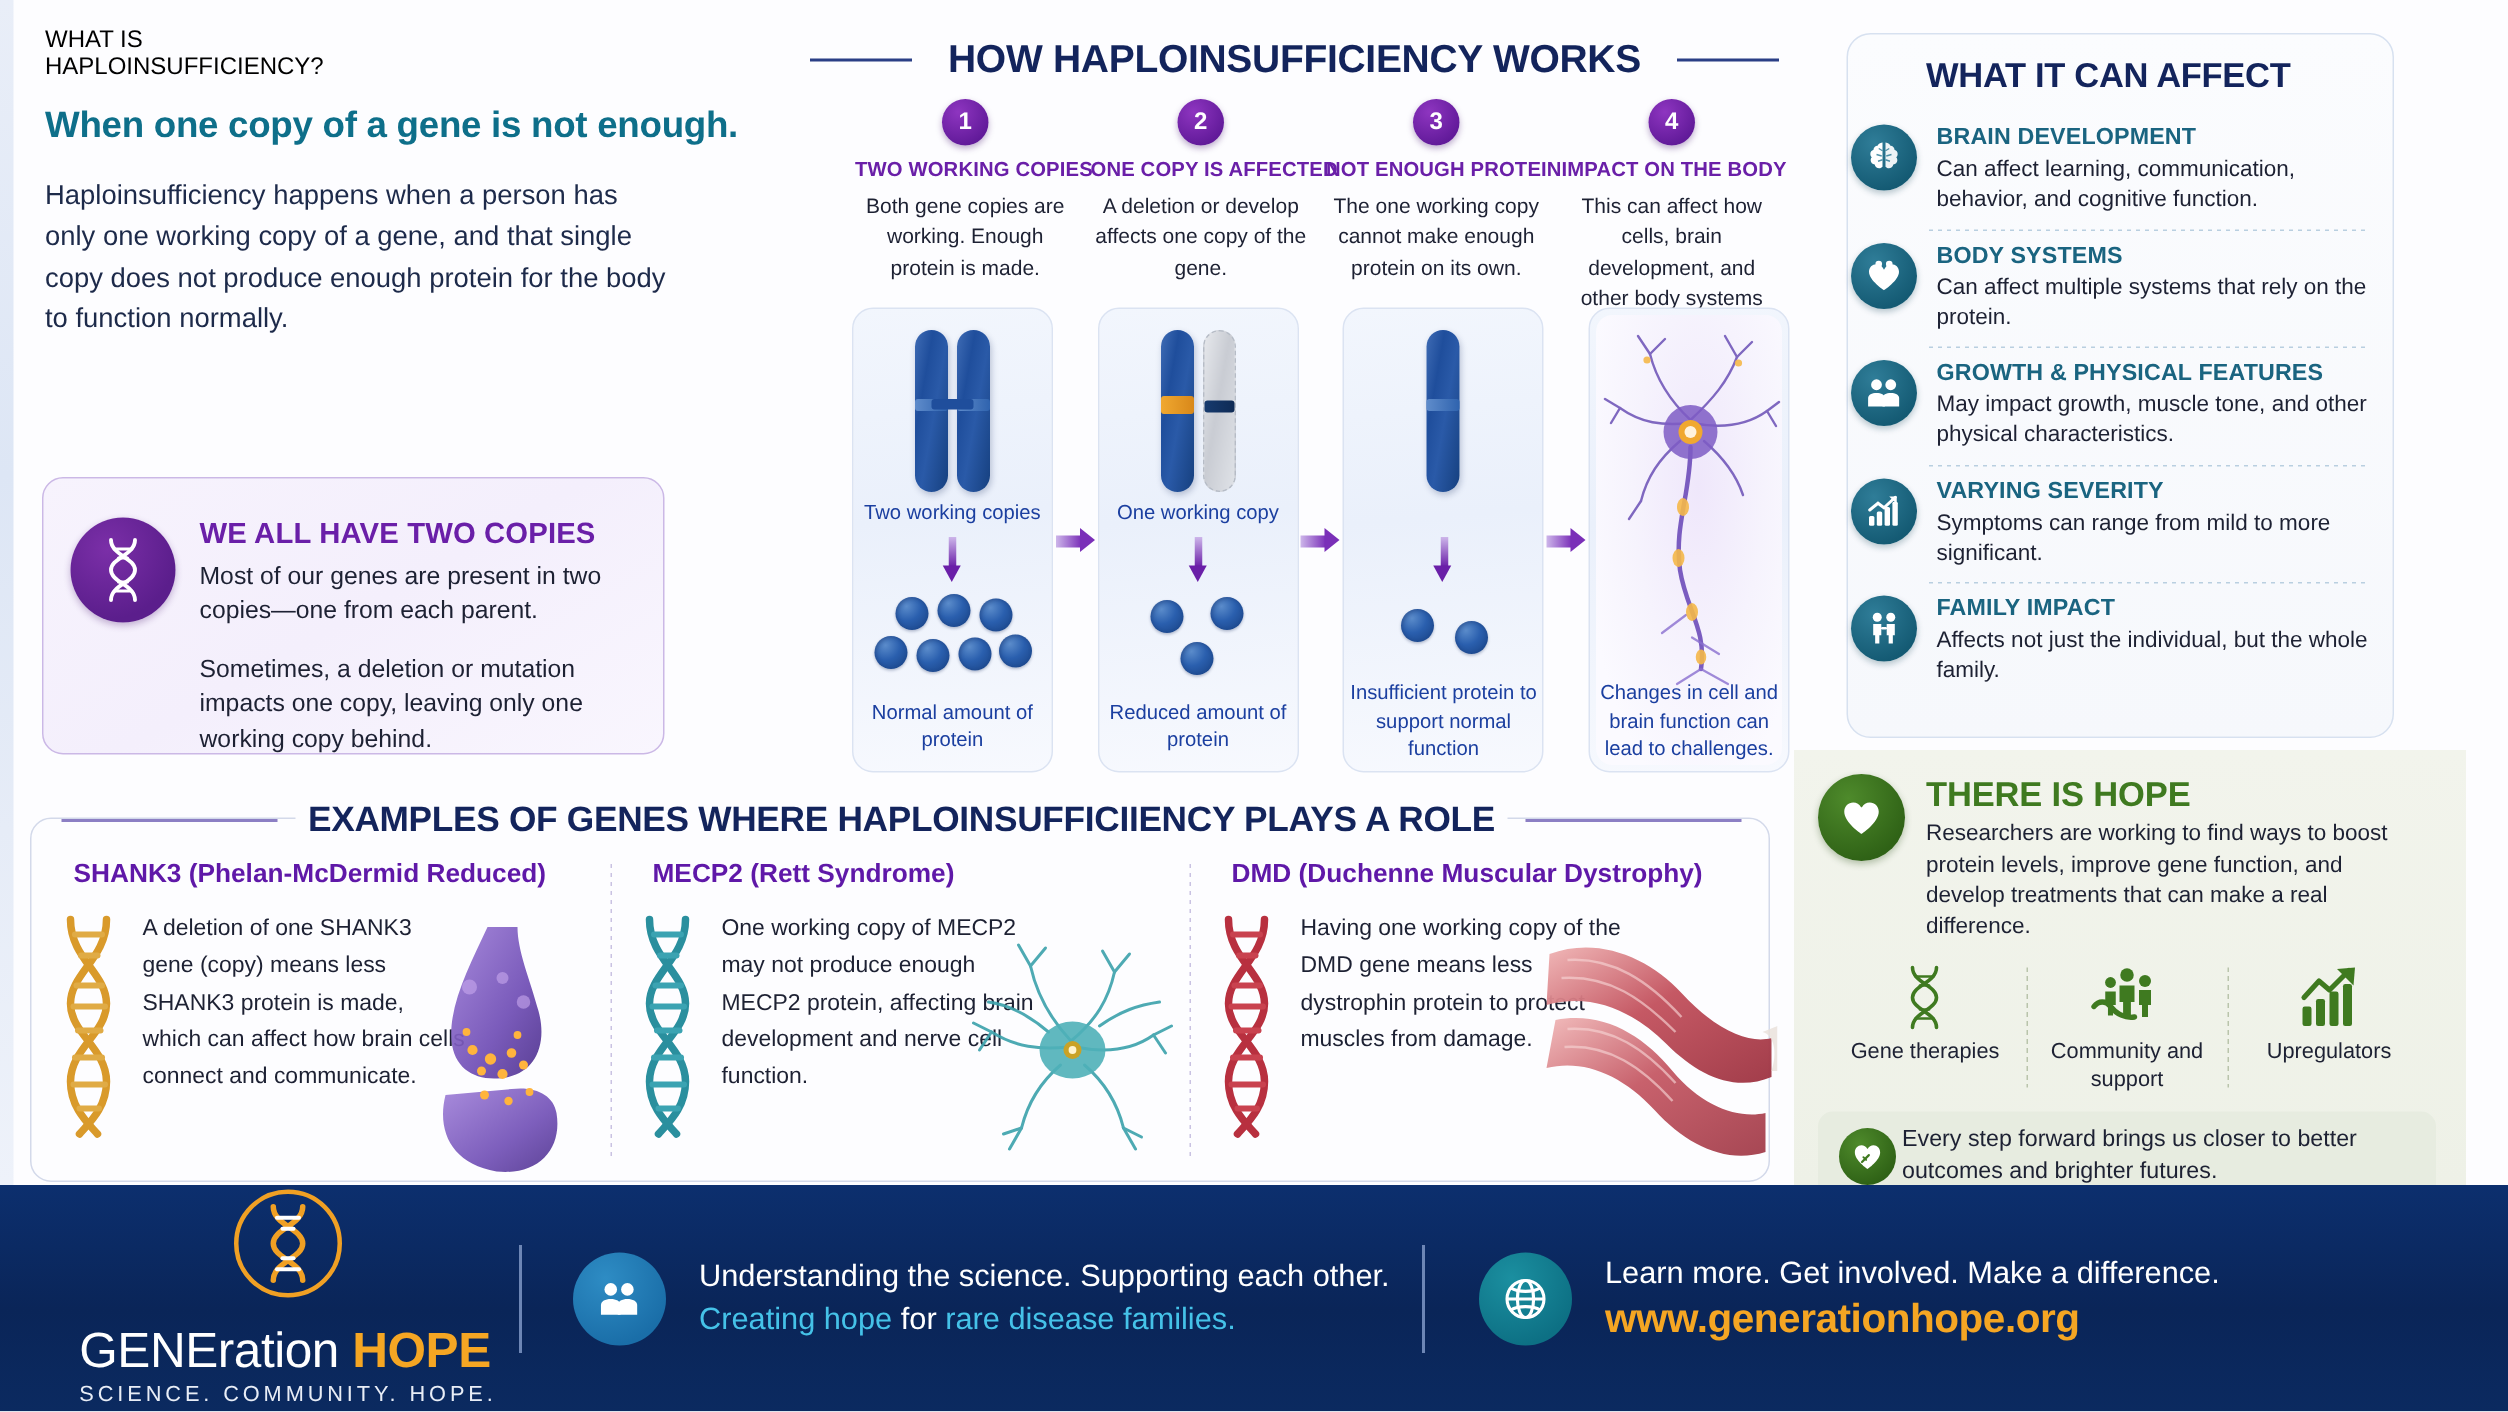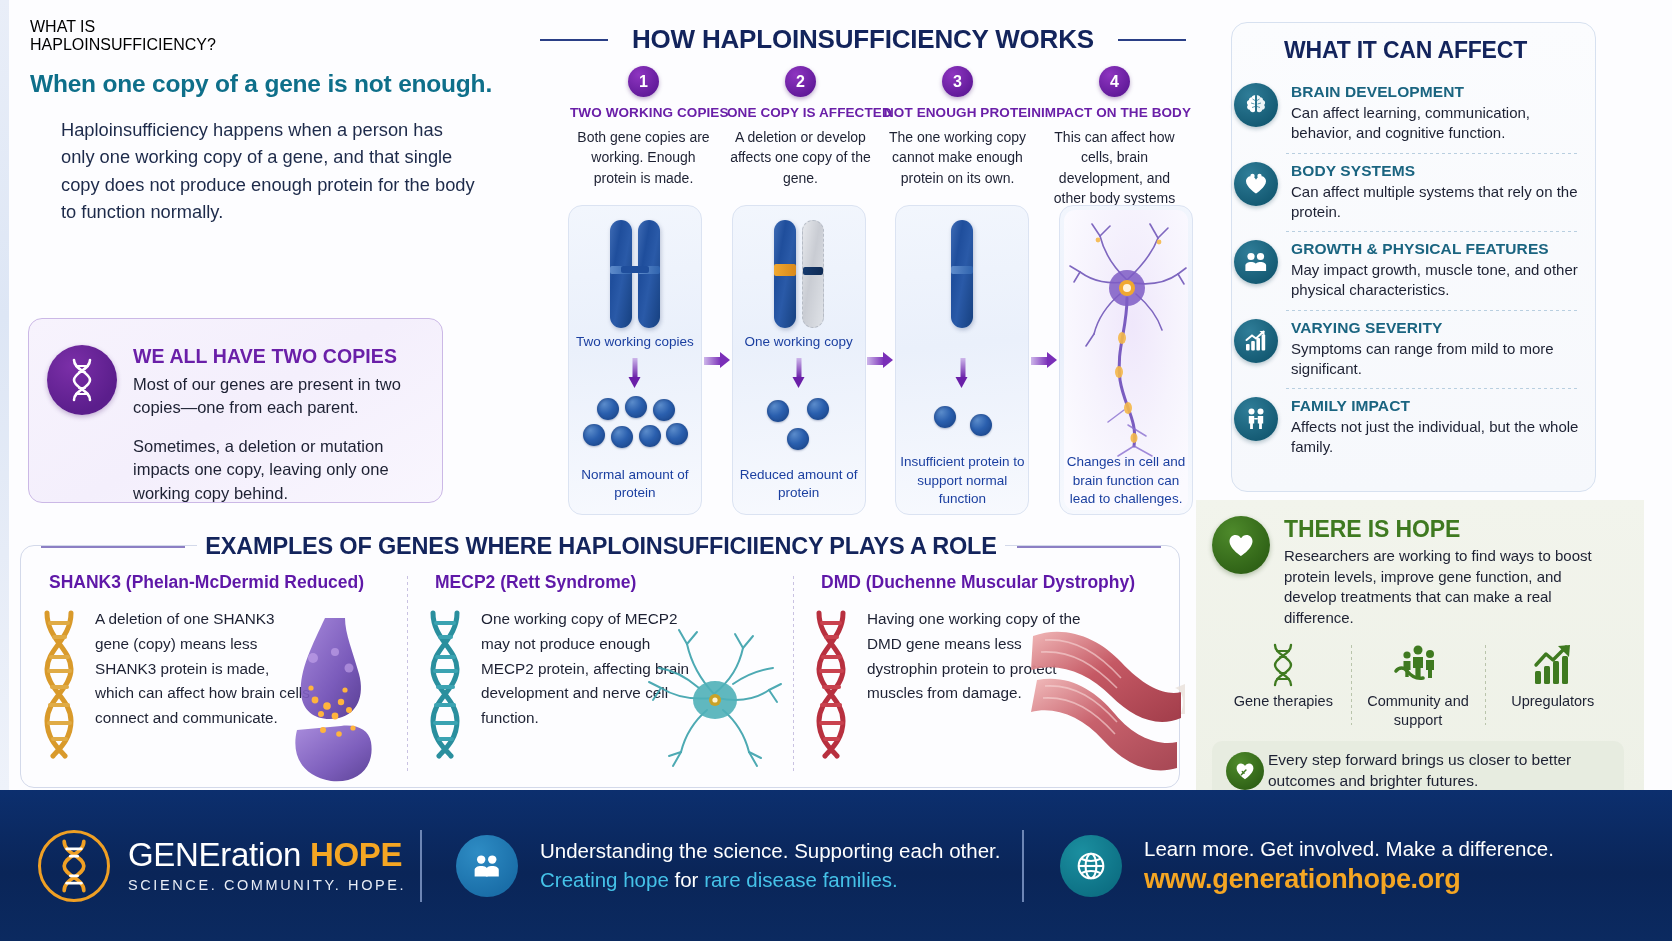--- a/index.html
+++ b/index.html
@@ -14,21 +14,21 @@
   .edge-strip { position:absolute; left:0; top:0; width:9px; height:790px;
      background: linear-gradient(180deg,#e9eef8,#dde6f5 40%,#e6ecf7 70%,#eef2fa); }
 
   
   .hero { position: absolute; left: 30px; top: 18px; width: 540px; }
   .hero .sub {
     margin-top: 16px; font-size: 24.5px; font-weight: 700; color:#0e6f8a;
     letter-spacing:-0.2px;
   }
   .hero .body {
-    margin-top: 18px; font-size: 18.3px; line-height: 1.5; color:#1d2a4a; max-width: 420px; margin-left: 31px;
+    margin-top: 18px; font-size: 18.3px; line-height: 1.5; color:#1d2a4a; max-width: 420px;
   }
 
   .copies-box {
     position:absolute; left:28px; top:318px; width:415px; height:185px;
     border:1px solid #cbb8e6; border-radius:14px;
     background: linear-gradient(150deg,#f7f3fd 0%, #f4effc 50%, #f9f6fe 100%);
   }
   .copies-icon {
     position:absolute; left:18px; top:26px; width:70px; height:70px; border-radius:50%;
     background: radial-gradient(circle at 35% 30%, #7b2fa8, #5b1e8c 70%);
@@ -171,21 +171,21 @@
   .ex-col h4 { font-size:17.5px; font-weight:700; color:#5f18a8; margin-left:16px; }
   .ex-body { display:flex; gap:10px; margin-top:14px; }
   .dna-col { width:52px; flex:0 0 52px; display:flex; align-items:flex-start; justify-content:center; padding-top:2px;}
   .ex-col p { font-size:15.3px; line-height:1.62; color:#1d2133; max-width:215px; }
   .ex-art { position:absolute; right:4px; bottom:4px; width:150px; height:165px; }
 
   
   .footer { position:absolute; left:0; bottom:0; width:1672px; height:151px;
     background: linear-gradient(180deg,#0c2f6e 0%, #0a2558 55%, #0b2a60 100%);
     display:flex; align-items:center; }
-  .f-logo { display:flex; align-items:center; gap:18px; padding-left:38px; width:420px; }
+  .f-logo { display:flex; align-items:center; gap:18px; padding-left:38px; width:346px;flex-direction:column; }
   .f-logo .ring { width:72px; height:72px; border-radius:50%; border:3px solid #f0a024;
     display:flex; align-items:center; justify-content:center; position:relative; }
   .f-logo .brand { font-size:33px; font-weight:400; color:#ffffff; letter-spacing:-.3px; line-height:1.05;}
   .f-logo .brand b { font-weight:700; color:#f5a623; }
   .f-logo .tag { font-size:14.5px; color:#e8edf6; letter-spacing:2.6px; margin-top:5px; }
   .f-div { width:2px; height:72px; background:#6d86b5; }
   .f-mid { display:flex; align-items:center; gap:22px; padding-left:34px; width:600px; }
   .f-circ { width:62px; height:62px; border-radius:50%;
     background: radial-gradient(circle at 35% 28%, #2e8cc4, #1a6ea8 75%);
     display:flex; align-items:center; justify-content:center; flex:0 0 62px;}

